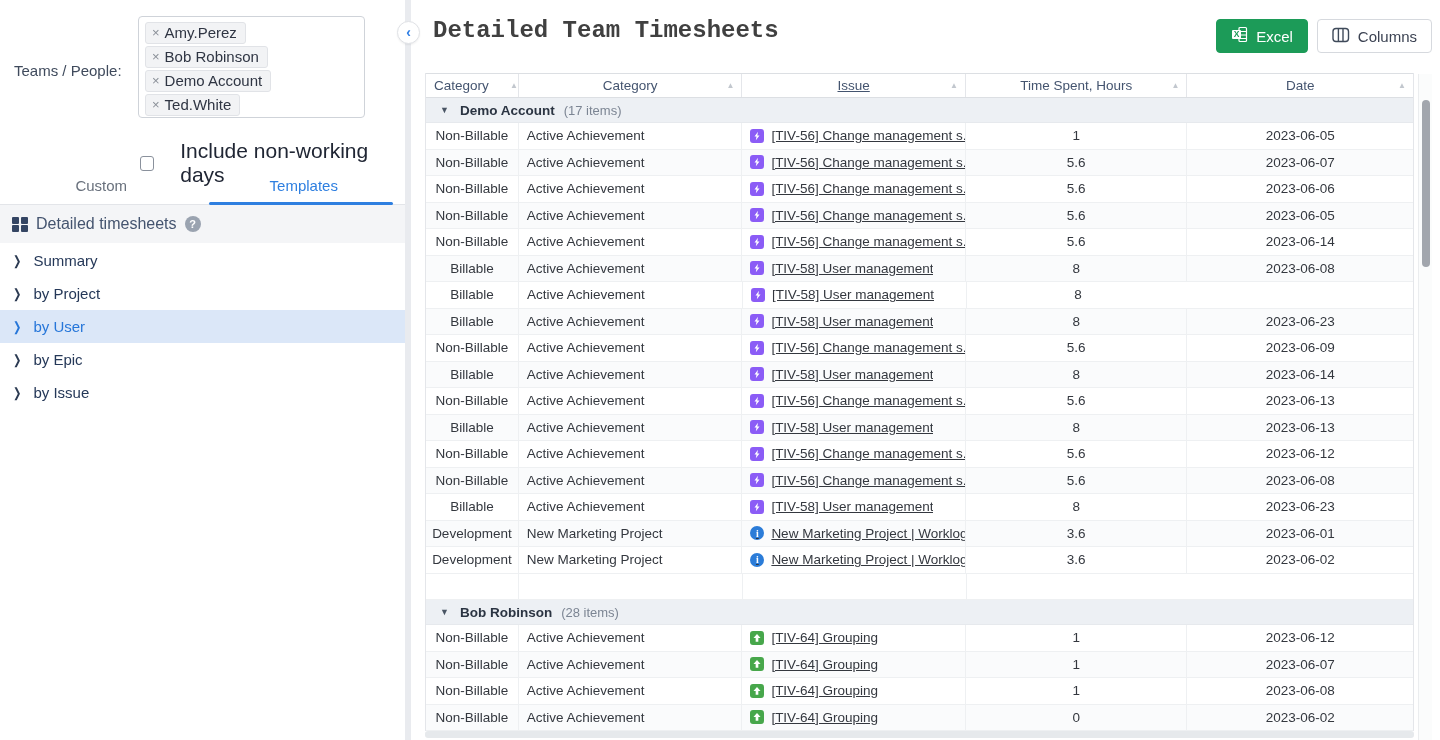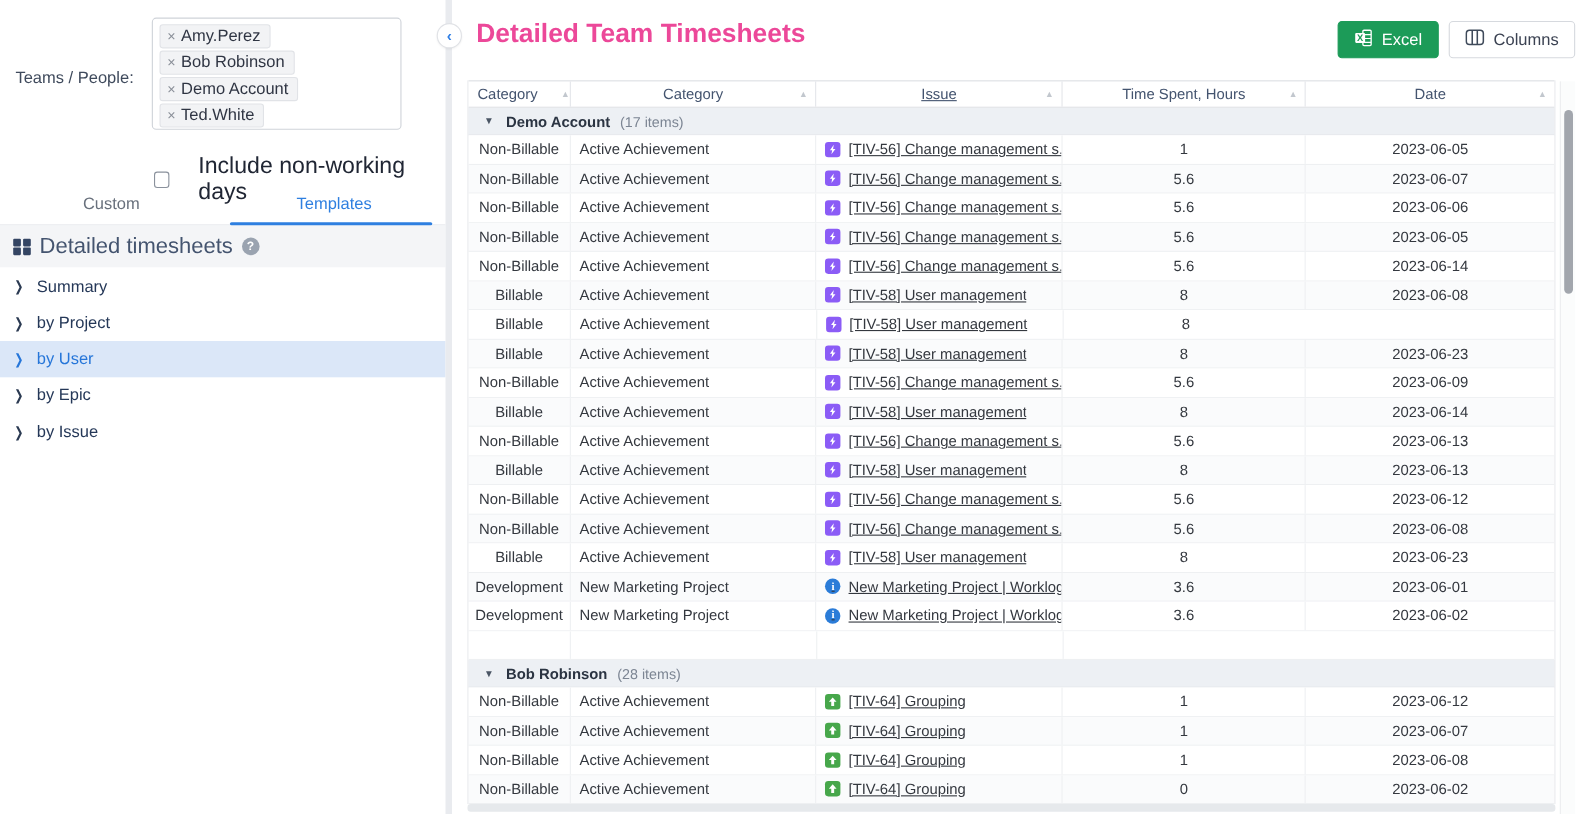--- a/index.html
+++ b/index.html
@@ -22,40 +22,40 @@
   .tabs { position:absolute; left:0; top:168px; width:405px; height:37px; display:flex;
           border-bottom:1px solid #e3e5e9; }
   .tab { flex:1; text-align:center; font-size:15px; padding-top:9px; color:#68707c; cursor:pointer; position:relative; }
   .tab.active { color:#2e7fe0; font-weight:500; }
   .tab.active .underline { position:absolute; left:6px; right:12px; bottom:-1px; height:3px; background:#2e7fe0; border-radius:2px; }
 
   .tpl-header { position:absolute; left:0; top:205px; width:405px; height:38px; background:#f4f5f7;
                 display:flex; align-items:center; padding-left:12px; }
   .grid-icon { width:15px; height:15px; display:grid; grid-template-columns:7px 7px; grid-template-rows:7px 7px; gap:1.5px; }
   .grid-icon span { background:#344563; border-radius:1px; }
-  .tpl-title { margin-left:9px; font-size:20px; color:#44546f; }
+  .tpl-title { margin-left:9px; font-size:16px; color:#44546f; }
   .help-icon { margin-left:8px; width:16px; height:16px; border-radius:50%; background:#9aa3b0; color:#fff;
                font-size:11px; font-weight:bold; text-align:center; line-height:16px; }
 
   .menu { position:absolute; left:0; top:244px; width:405px; }
   .menu-item { height:33px; display:flex; align-items:center; padding-left:13px; font-size:15px;
                color:#253858; cursor:pointer; }
   .menu-item .chev { font-size:10px; color:#2b3a52; margin-right:12px; transform:scaleY(1.3); }
   .menu-item.selected { background:#dbe7f8; color:#2676d9; }
   .menu-item.selected .chev { color:#2676d9; }
 
   
   .splitter { position:absolute; left:405px; top:0; width:6px; height:740px; background:#e9ebef; }
   .collapse-btn { position:absolute; left:397px; top:21px; width:23px; height:23px; background:#fff;
                   border:1px solid #e0e2e6; border-radius:50%; color:#2e7ee5; font-size:14px; font-weight:bold;
                   text-align:center; line-height:20px; cursor:pointer; box-shadow:0 1px 2px rgba(0,0,0,0.06); z-index:5; }
 
   
   #main { position:absolute; left:411px; top:0; width:1029px; height:740px; background:#fff; }
-  .page-title { position:absolute; left:22px; top:17px; font-size:24px; font-weight:600; color:#ec4899; }
+  .page-title { position:absolute; left:22px; top:17px; font-size:24px; font-weight:600; color:#404040;font-family:Liberation Mono, monospace; }
   .top-buttons { position:absolute; right:8px; top:19px; display:flex; gap:9px; }
   .btn { display:flex; align-items:center; gap:8px; height:34px; padding:0 14px; border-radius:4px;
          font-size:15px; cursor:pointer; }
   .btn-excel { background:#1c9b58; color:#fff; border:1px solid #1c9b58; }
   .btn-columns { background:#fff; color:#3b4252; border:1px solid #d6d9de; }
 
   
   .table { position:absolute; left:14px; top:73px; width:989px; border-left:1px solid #e4e6ea; border-right:1px solid #e4e6ea; }
   .thead { display:flex; height:25px; border-top:1px solid #dcdfe3; border-bottom:1px solid #dcdfe3; background:#fff; }
   .th { position:relative; display:flex; align-items:center; justify-content:center;

